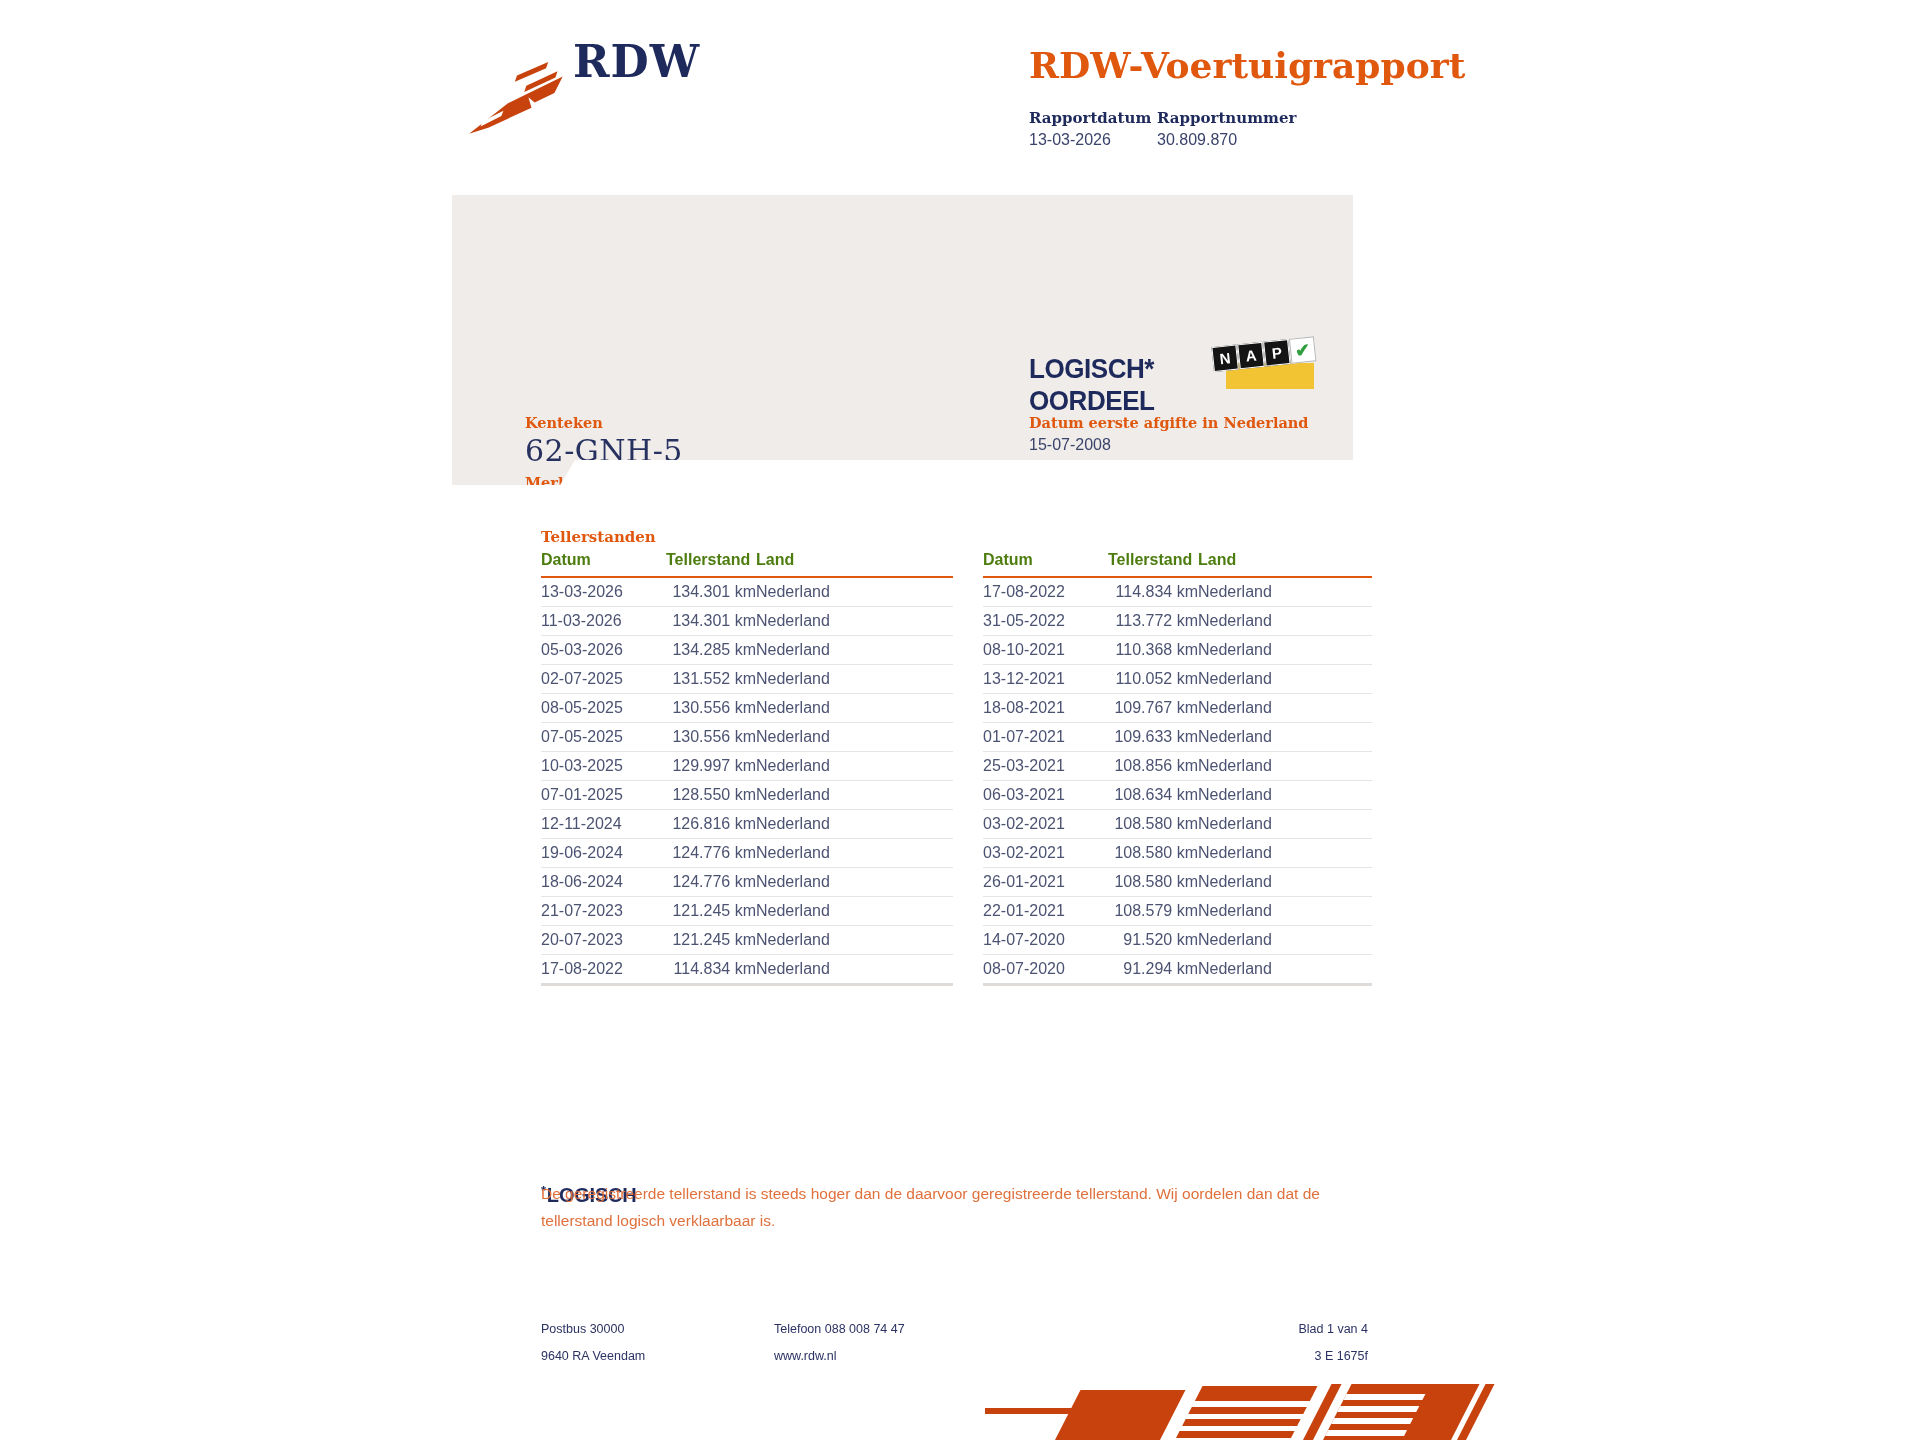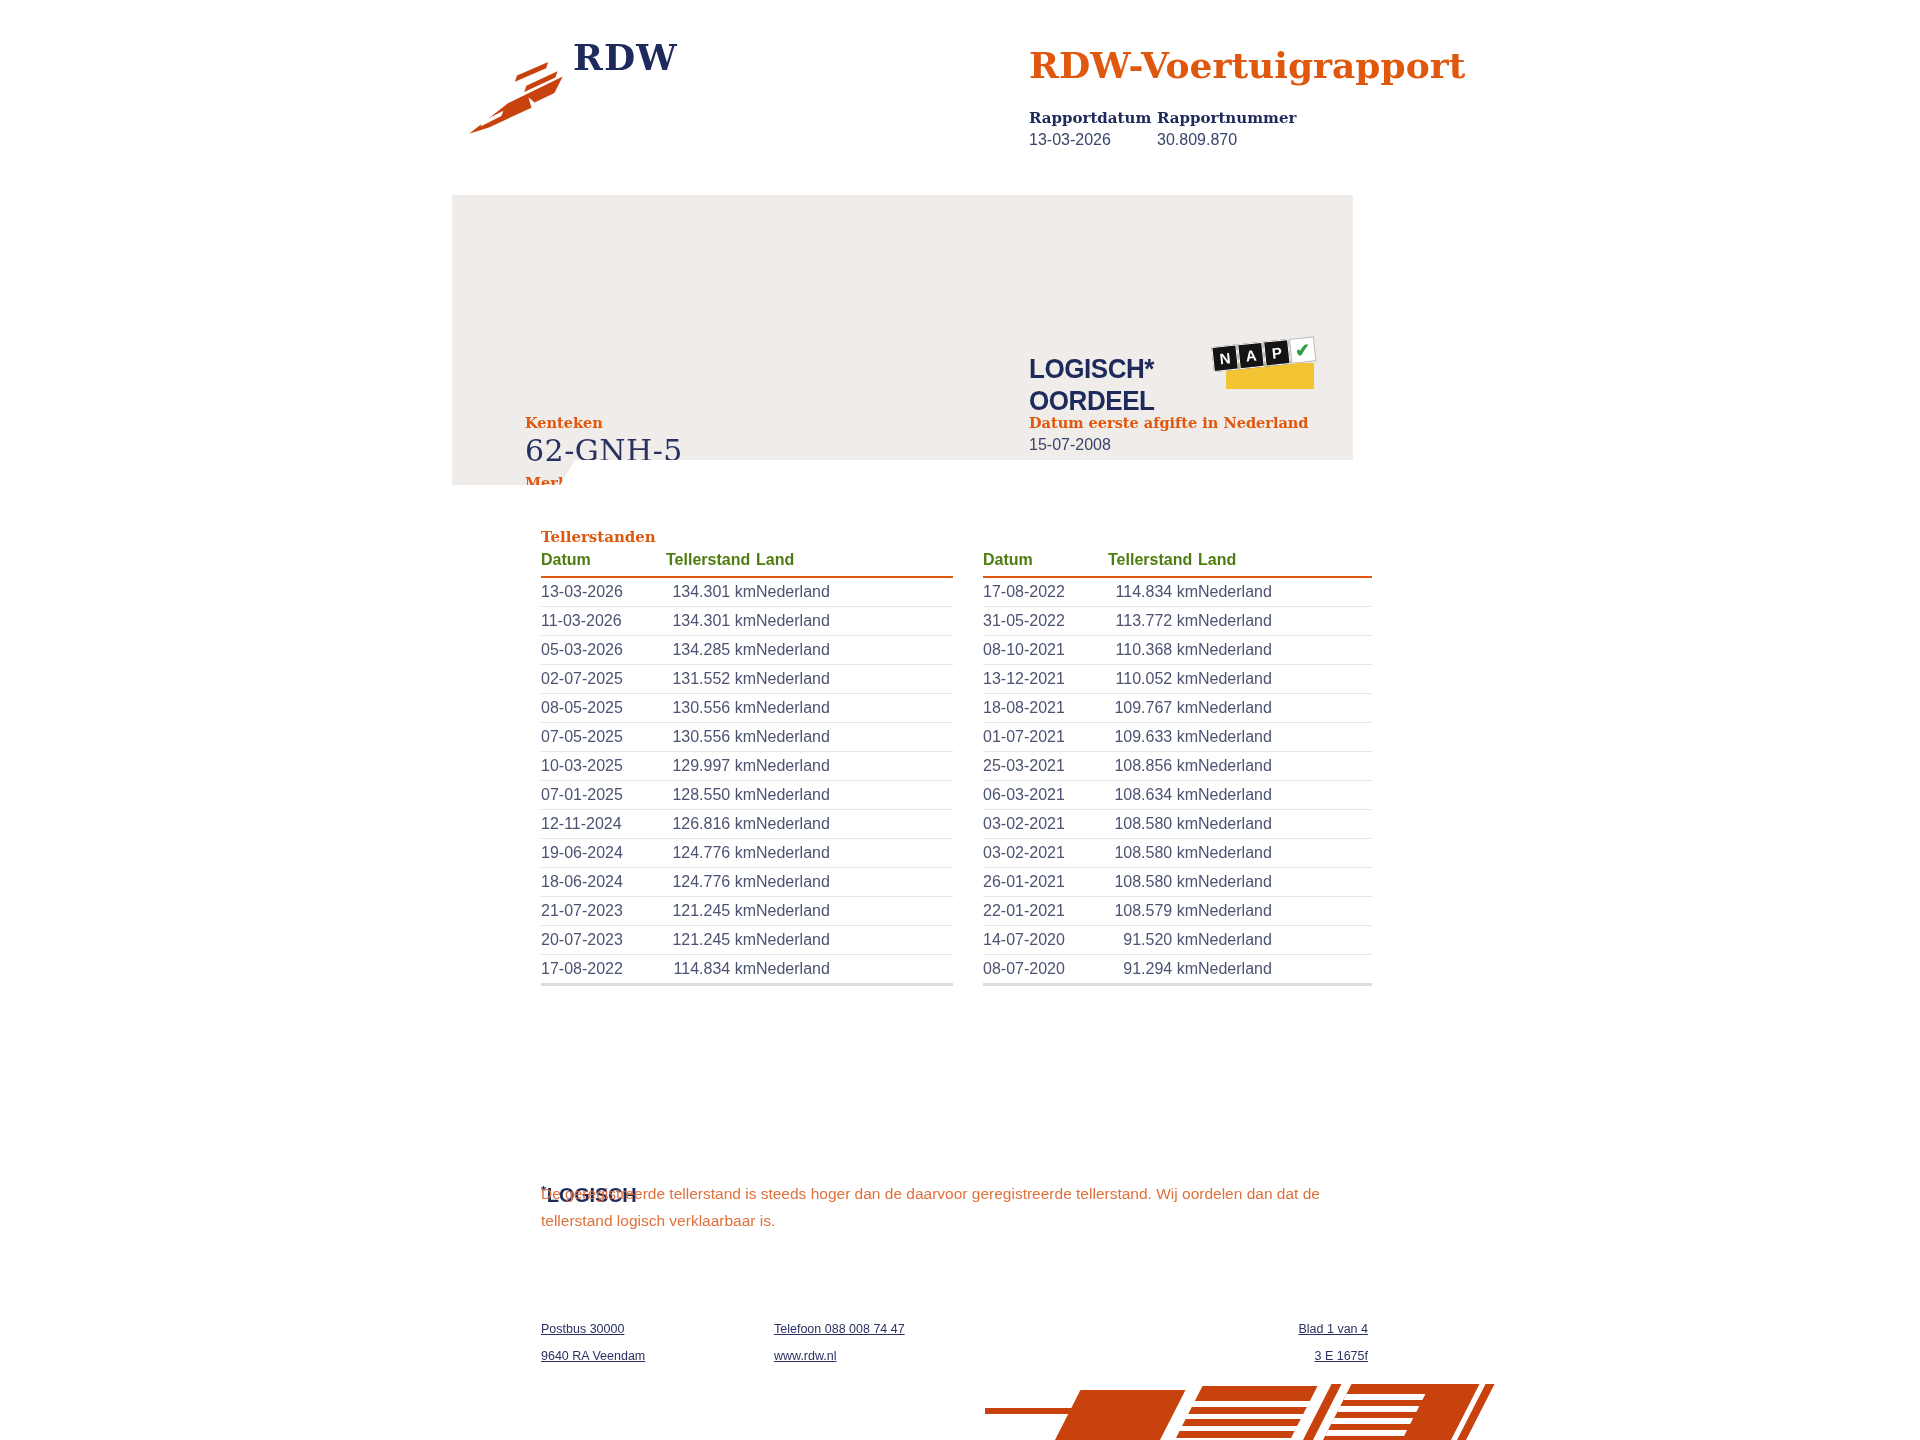--- a/index.html
+++ b/index.html
@@ -2,21 +2,21 @@
 <html><head>
 <meta charset="utf-8">
 <style>
   html,body{margin:0;padding:0;background:#fff;}
   #page{position:relative;width:1920px;height:1440px;background:#ffffff;overflow:hidden;
         font-family:"Liberation Sans",sans-serif;}
 
   
   .logo-arrow{position:absolute;left:466px;top:44px;width:104px;height:92px;}
   .wordmark{position:absolute;left:573px;top:36px;font-family:"DejaVu Serif",serif;
-            font-weight:700;font-size:36px;letter-spacing:1px;color:#1F2A5C;}
+            font-weight:700;font-size:44px;letter-spacing:1px;color:#1F2A5C;}
   .doc-title{position:absolute;left:1029px;top:44px;margin:0;font-family:"DejaVu Serif",serif;
              font-weight:700;font-size:36px;color:#E0570E;letter-spacing:0;}
   .meta-lbl{position:absolute;top:109px;font-family:"DejaVu Serif",serif;font-weight:700;
             font-size:15px;color:#1F2A5C;}
   .meta-val{position:absolute;top:131px;font-size:16px;color:#3A436B;}
   .m1{left:1029px;} .m2{left:1157px;}
 
   
   .graybox{position:absolute;left:452px;top:195px;width:901px;height:290px;background:#EFECE9;
            clip-path:polygon(0 0,100% 0,100% 265px,123px 265px,108px 100%,0 100%);}
@@ -55,21 +55,21 @@
   .c-land{flex:1;text-align:left;white-space:nowrap;}
 
   
   .note-head{position:absolute;left:541px;top:1148px;font-weight:900;font-size:20px;
              letter-spacing:-0.2px;color:#1F2A5C;margin-top:35px;}
   .note-star{font-size:13px;vertical-align:7px;margin-right:1px;}
   .note-text{position:absolute;left:541px;top:1180px;width:805px;font-size:15.5px;
              line-height:27px;color:#E0703C;}
 
   
-  .foot{position:absolute;font-size:12.5px;color:#2B3263;white-space:nowrap;text-decoration:underline;}
+  .foot{position:absolute;font-size:12.5px;color:#2B3263;white-space:nowrap;}
   .f-r1{top:1322px;} .f-r2{top:1349px;}
   .f-c1{left:541px;} .f-c2{left:774px;}
   .f-c3{left:1168px;width:200px;text-align:right;}
 
   
   .speed{position:absolute;left:985px;top:1384px;width:485px;height:70px;}
   .sk{position:absolute;transform:skewX(-27deg);transform-origin:0 100%;background:#C7420C;}
   .sp-line{position:absolute;left:0;top:24px;width:115px;height:6px;background:#C7420C;}
   .sp-a{left:70px;top:6px;width:105px;height:50px;}
   .sp-b{position:absolute;left:190px;top:2px;width:115px;height:54px;transform:skewX(-27deg);

